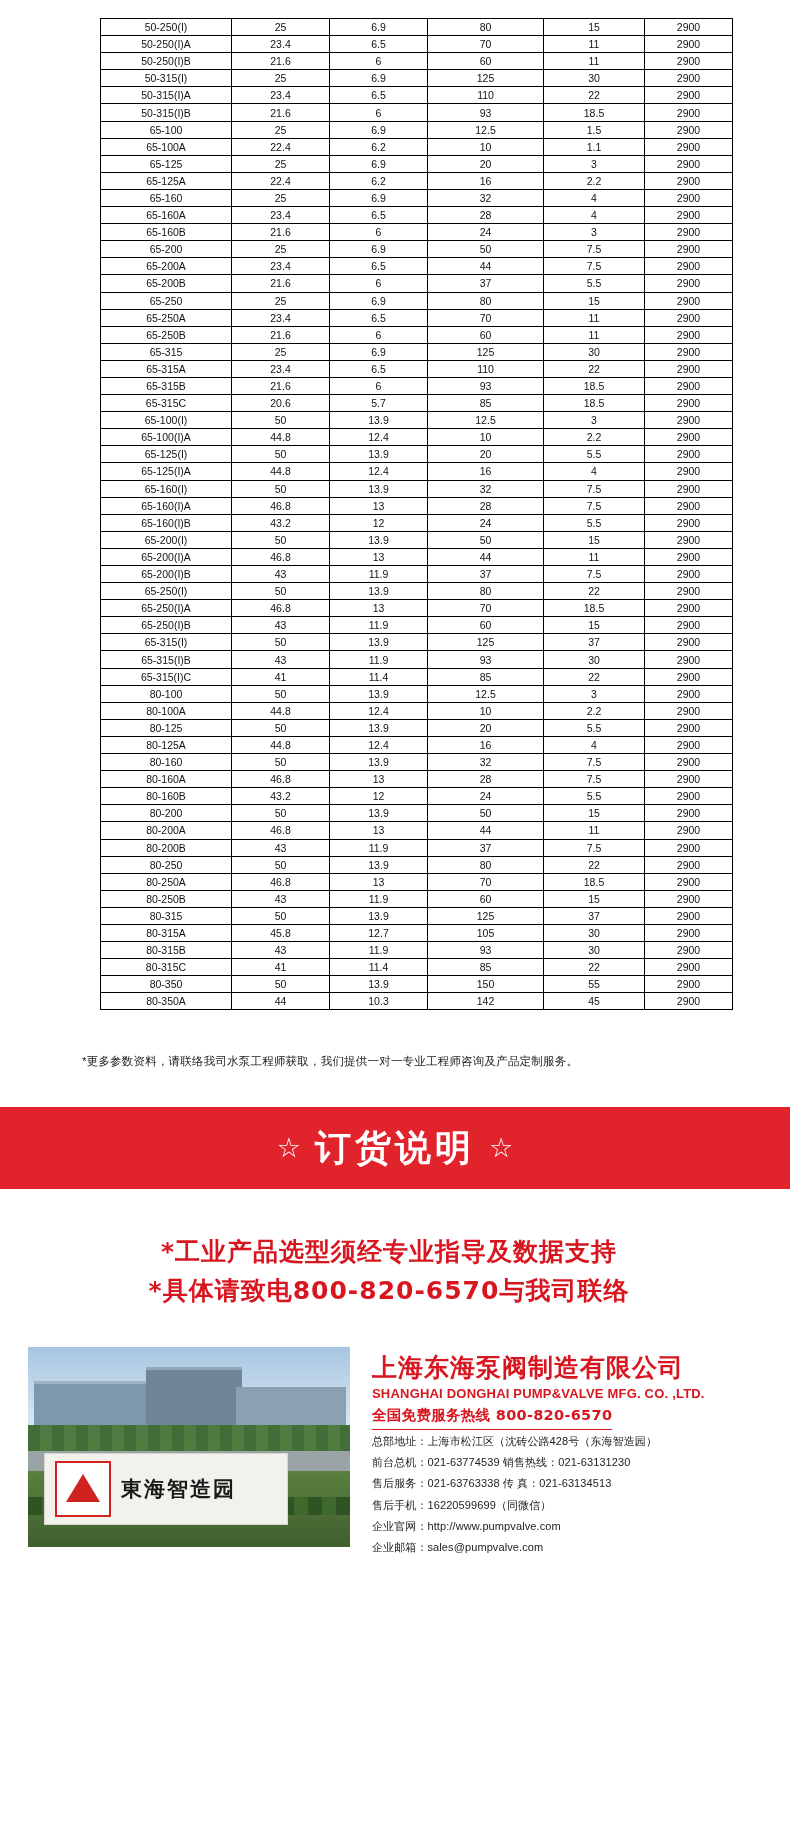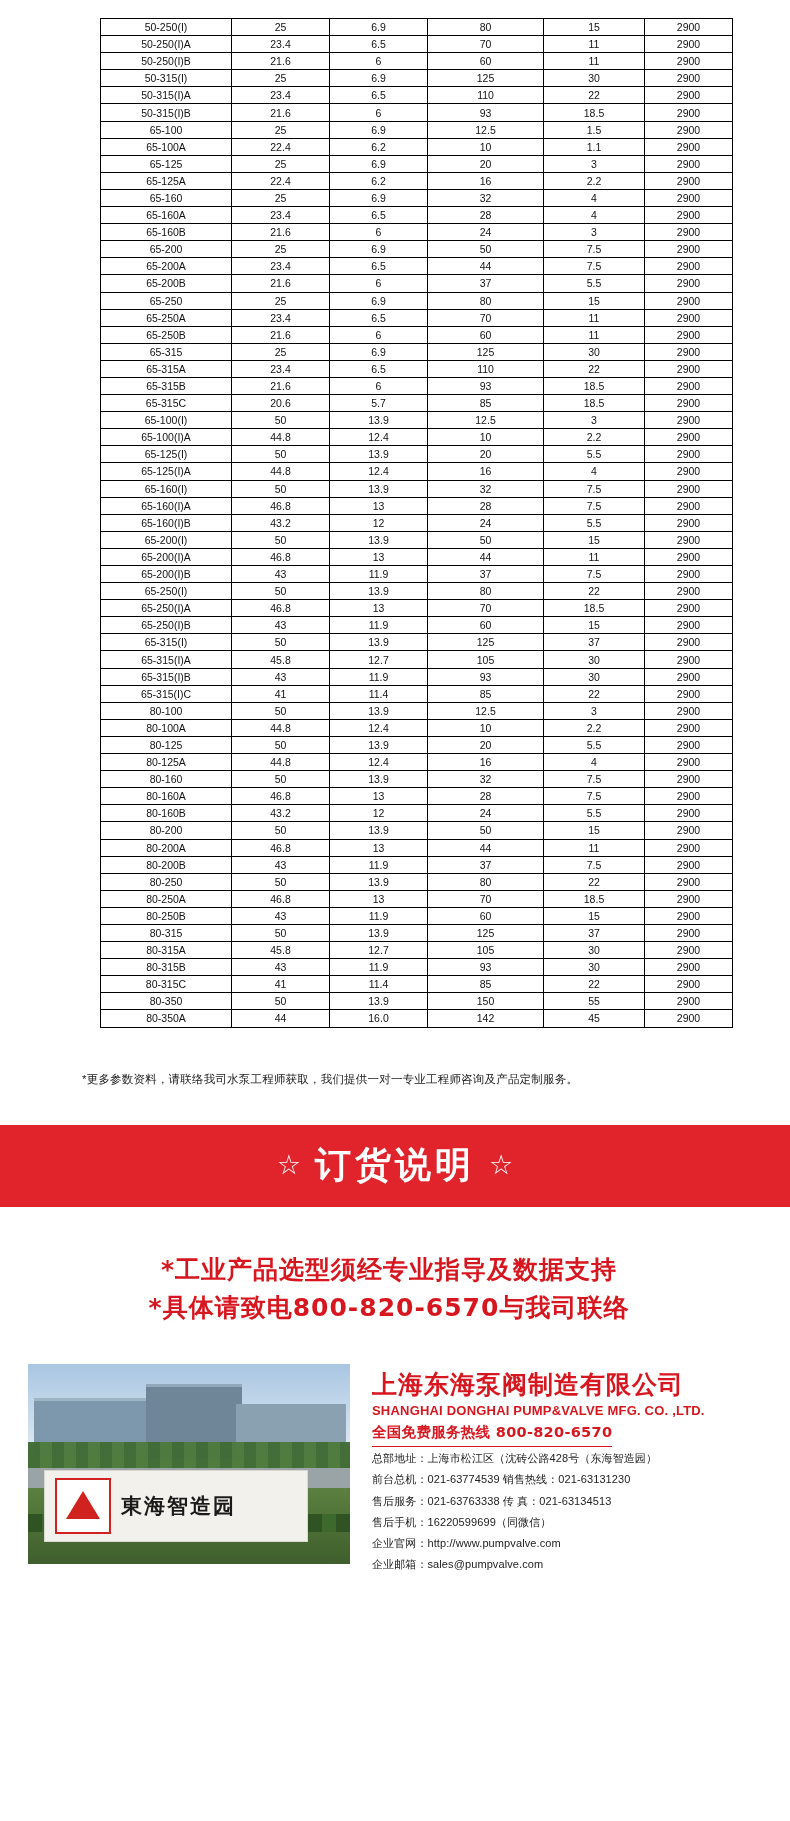--- a/index.html
+++ b/index.html
@@ -142,21 +142,21 @@
   .photo .grass {
     position: absolute; left: 0; top: 124px; width: 100%; height: 76px;
     background: linear-gradient(#5b8040, #3f5e2c);
   }
   .photo .hedge {
     position: absolute; left: 0; top: 150px; width: 100%; height: 18px;
     background: repeating-linear-gradient(90deg, #2f5323 0, #2f5323 14px, #3d6a2c 14px, #3d6a2c 28px);
   }
   .photo .sign {
     position: absolute; left: 16px; top: 106px;
-    width: 264px; height: 72px;
+    width: 244px; height: 72px;
     background: #f3f1ec;
     border: 1px solid #d9d6cf;
     display: flex; align-items: center; gap: 10px;
     padding-left: 10px;
     box-sizing: border-box;
   }
   .photo .sign .logo {
     width: 52px; height: 52px;
     background: #ffffff;
     border: 2px solid #d0221f;
@@ -517,28 +517,20 @@
           </tr>
           <tr>
             <td class="c0">65-315(I)</td>
             <td class="c1">50</td>
             <td class="c2">13.9</td>
             <td class="c3">125</td>
             <td class="c4">37</td>
             <td class="c5">2900</td>
           </tr>
           <tr>
-            <td class="c0">65-315(I)A</td>
-            <td class="c1">45.8</td>
-            <td class="c2">12.7</td>
-            <td class="c3">105</td>
-            <td class="c4">30</td>
-            <td class="c5">2900</td>
-          </tr>
-          <tr>
             <td class="c0">65-315(I)B</td>
             <td class="c1">43</td>
             <td class="c2">11.9</td>
             <td class="c3">93</td>
             <td class="c4">30</td>
             <td class="c5">2900</td>
           </tr>
           <tr>
             <td class="c0">65-315(I)C</td>
             <td class="c1">41</td>
@@ -687,21 +679,21 @@
             <td class="c0">80-350</td>
             <td class="c1">50</td>
             <td class="c2">13.9</td>
             <td class="c3">150</td>
             <td class="c4">55</td>
             <td class="c5">2900</td>
           </tr>
           <tr>
             <td class="c0">80-350A</td>
             <td class="c1">44</td>
-            <td class="c2">16.0</td>
+            <td class="c2">10.3</td>
             <td class="c3">142</td>
             <td class="c4">45</td>
             <td class="c5">2900</td>
           </tr>
         </tbody>
     </table>
   </div>
 
   <div class="note">*更多参数资料，请联络我司水泵工程师获取，我们提供一对一专业工程师咨询及产品定制服务。</div>
 

